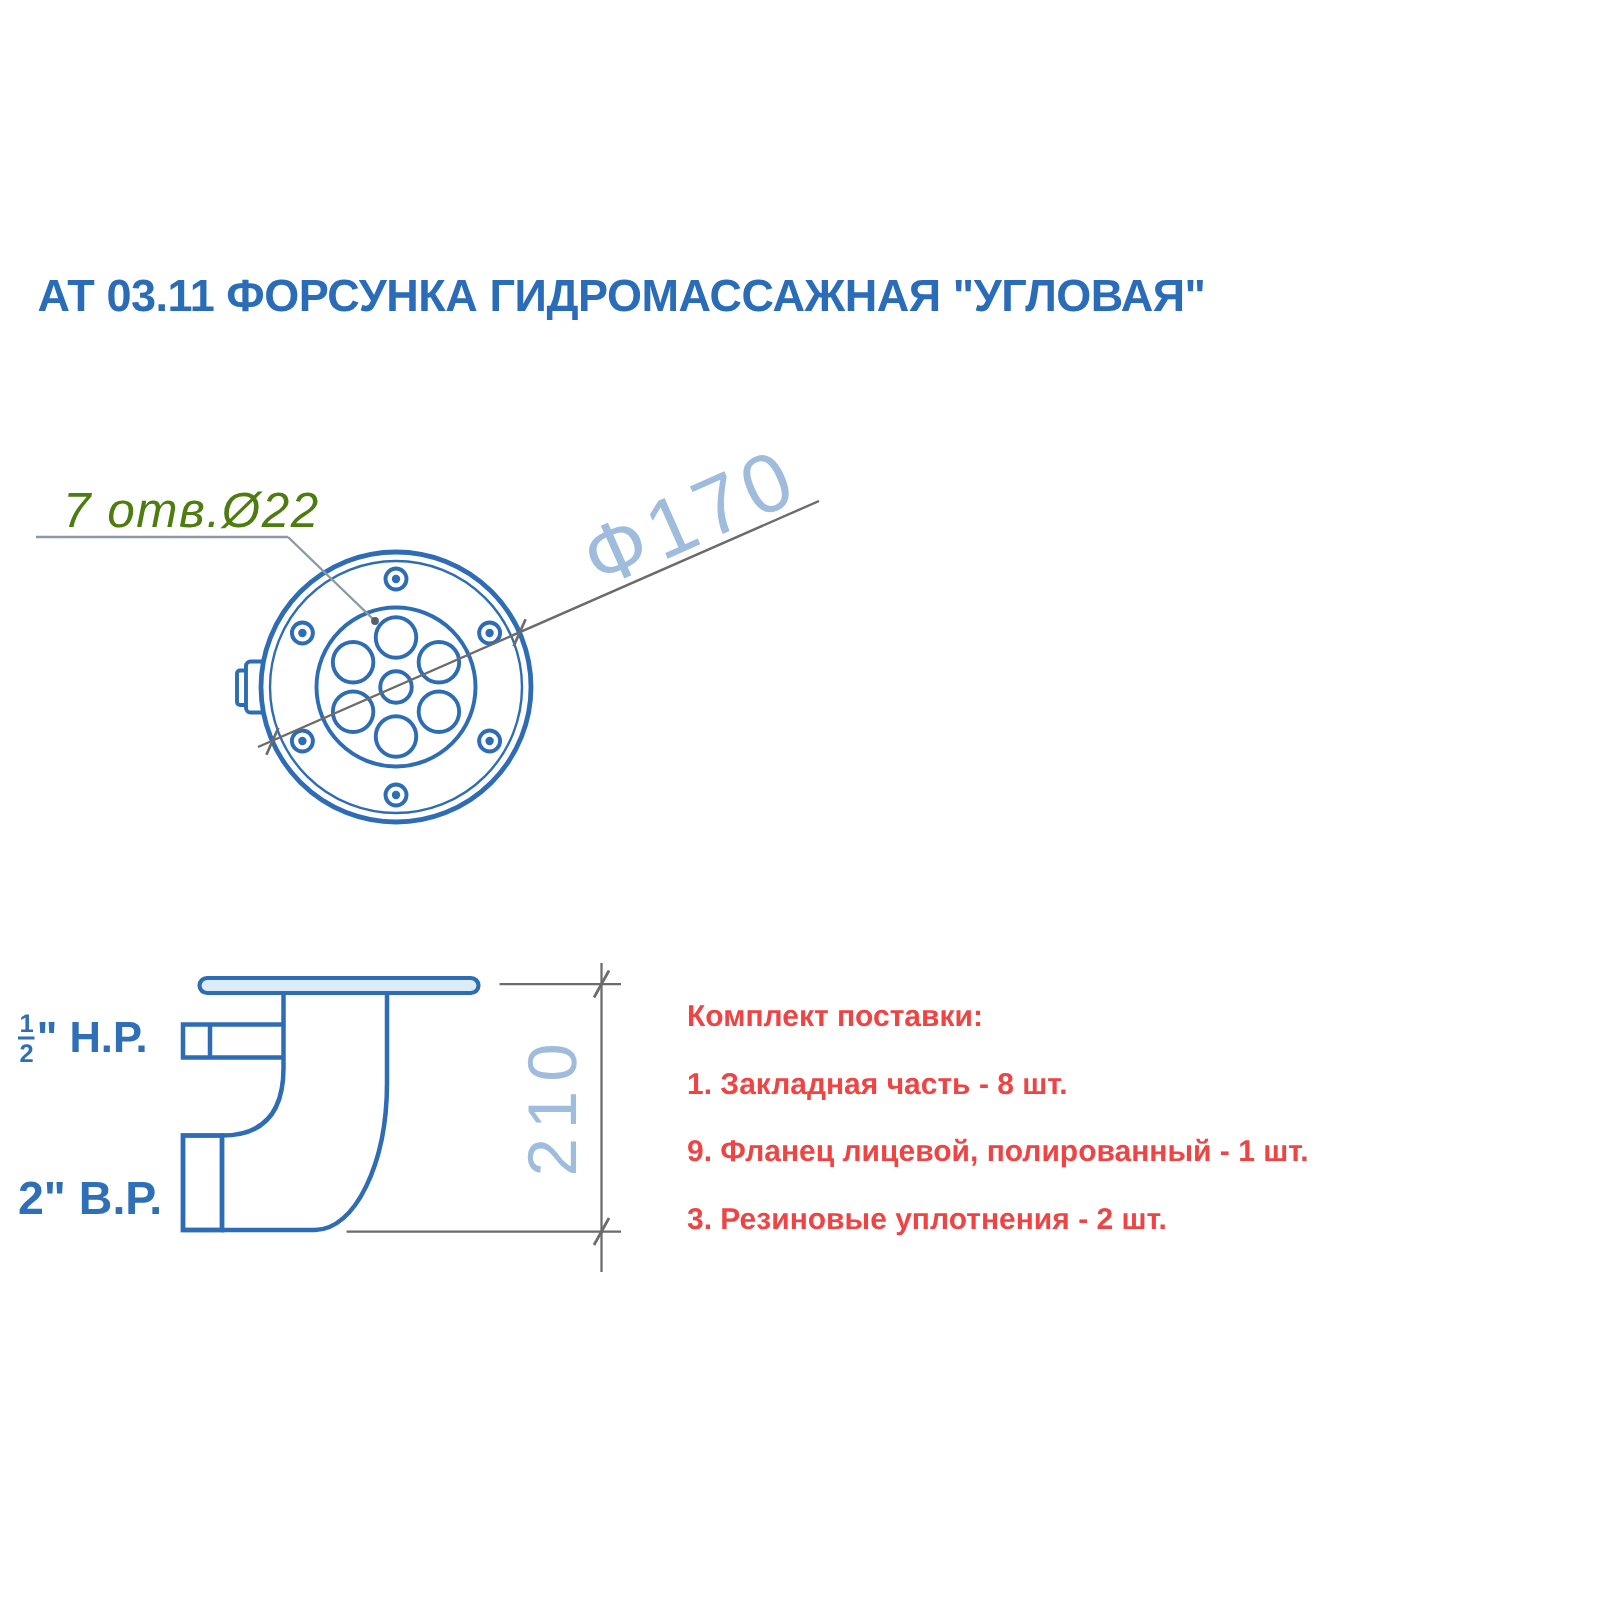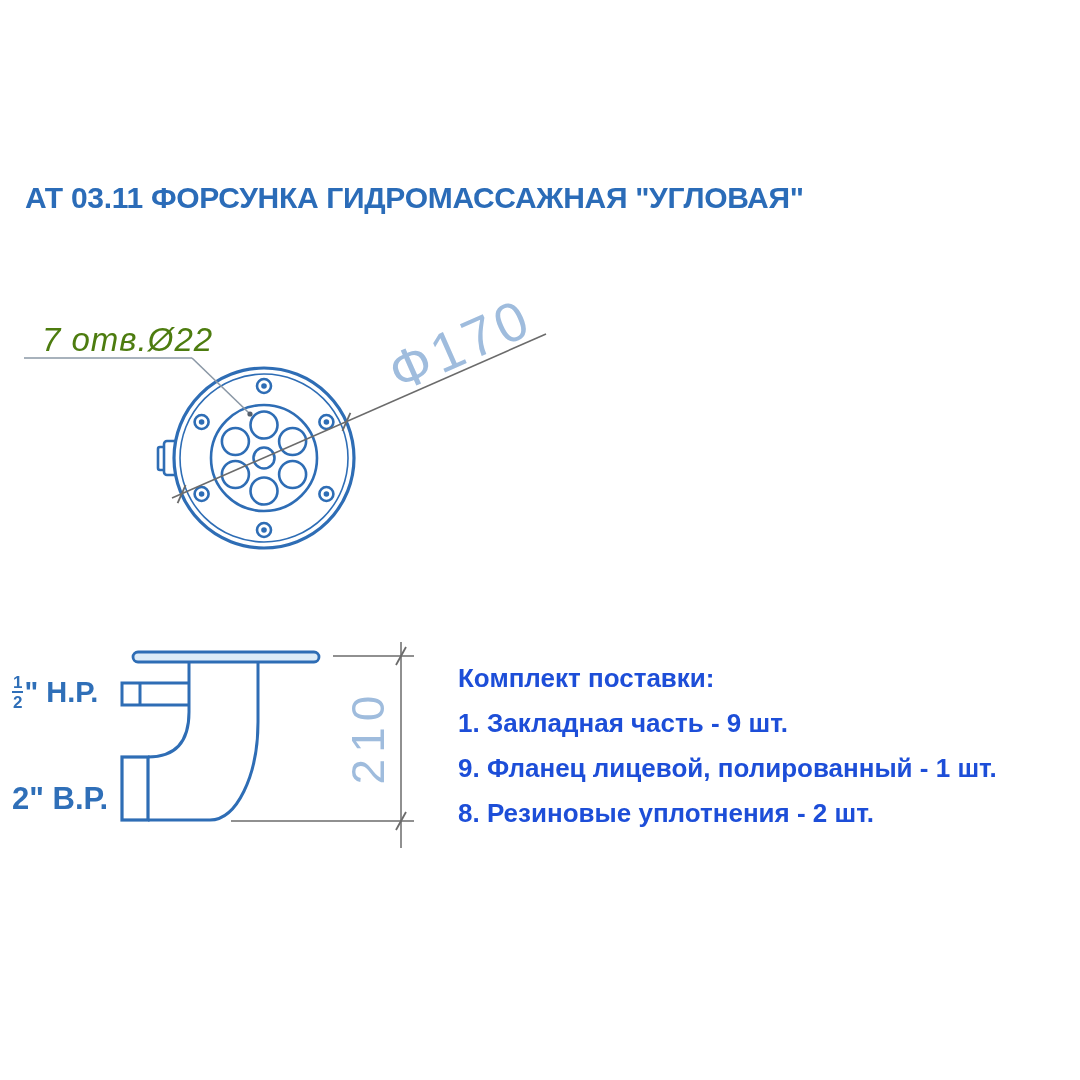--- a/index.html
+++ b/index.html
@@ -47,21 +47,21 @@
     margin-right:1px;
   }
   .frac .num{border-bottom:2px solid #2f6fb8;padding:0 1px 0px 1px;}
   .frac .den{padding-top:1px;}
   .thread-bottom{
     left:12px;top:781px;
     color:#2f6fb8;font-weight:600;font-size:31px;white-space:nowrap;
   }
   .kit{
     left:458px;top:656px;
-    color:#1d4ed8;font-weight:bold;font-size:26px;
+    color:#ef4444;font-weight:bold;font-size:20px;
     line-height:45px;white-space:nowrap;
   }
   svg{position:absolute;left:0;top:0;}
 </style>
 </head>
 <body>
 
 <div class="sheet">
 
   <svg width="1080" height="1080" viewBox="0 0 1080 1080">
@@ -153,18 +153,18 @@
     <span class="frac">
       <span class="num">1</span>
       <span class="den">2</span>
     </span><span>" Н.Р.</span>
   </div>
 
   <div class="abs thread-bottom">2" В.Р.</div>
 
   <div class="abs kit">
     <div>Комплект поставки:</div>
-    <div>1. Закладная часть - 9 шт.</div>
+    <div>1. Закладная часть - 8 шт.</div>
     <div>9. Фланец лицевой, полированный - 1 шт.</div>
-    <div>8. Резиновые уплотнения - 2 шт.</div>
+    <div>3. Резиновые уплотнения - 2 шт.</div>
   </div>
 
 </div>
 
 </body></html>

